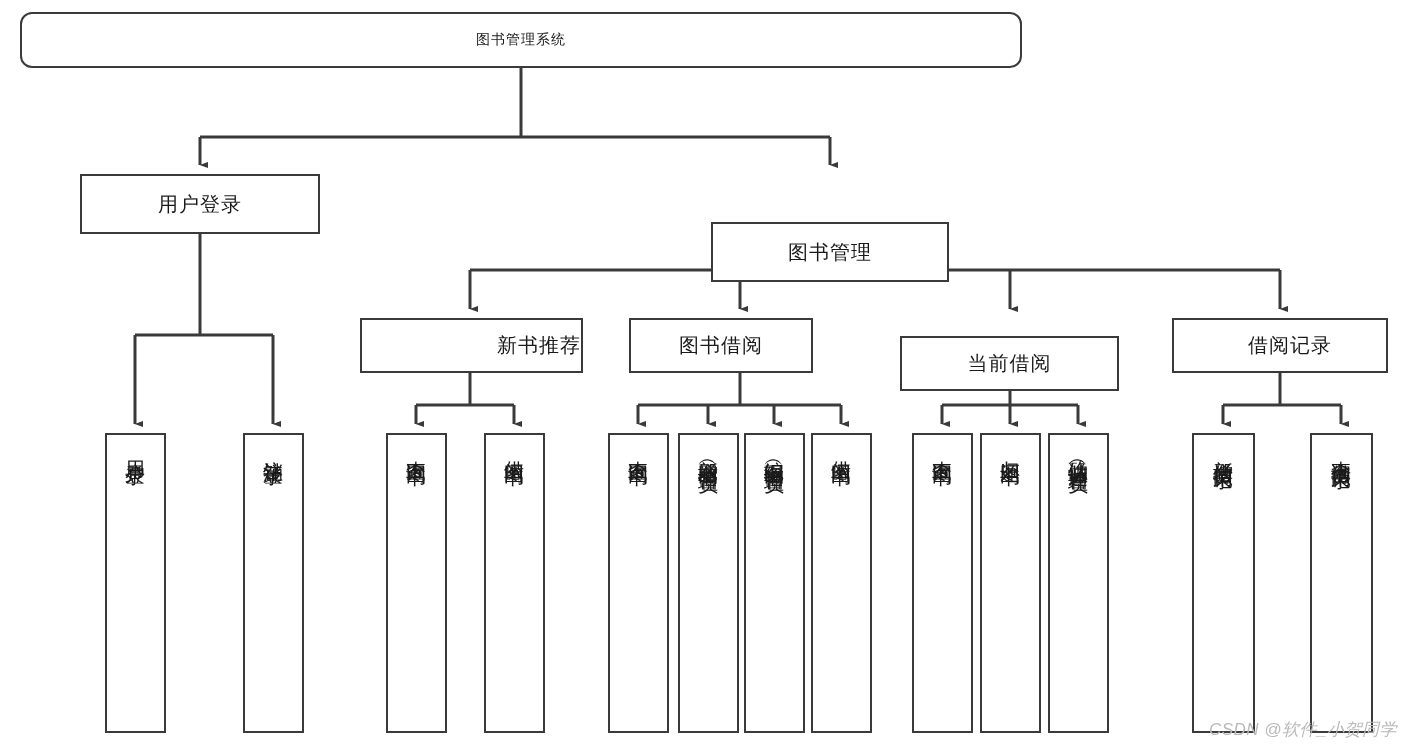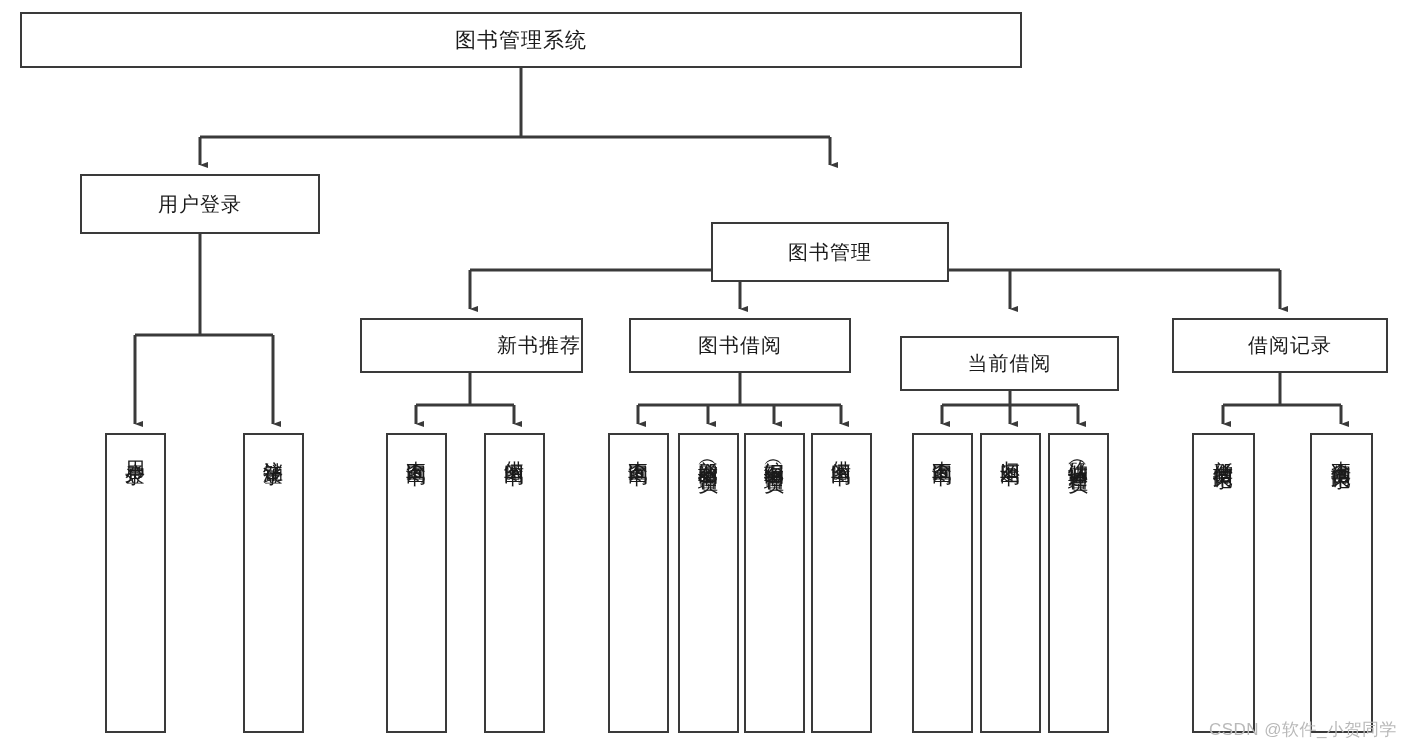--- a/index.html
+++ b/index.html
@@ -30,21 +30,22 @@
     position: absolute;
     box-sizing: border-box;
     background: #ffffff;
     border: 2px solid #3a3a3a;
     display: flex;
     align-items: center;
     justify-content: center;
     color: #1a1a1a;
   }
   .node.root {
-    font-size: 21px;
+    font-size: 14px;
+    border-radius: 12px;
   }
   .node.tier2 {
     font-size: 20px;
   }
   .node.leaf {
     font-size: 20px;
     padding: 10px 2px;
     align-items: flex-start;
     justify-content: center;
   }
@@ -61,20 +62,21 @@
     letter-spacing: 1px;
   }
   #watermark {
     position: absolute;
     right: 8px;
     bottom: 6px;
     font-size: 17px;
     color: #b9b9b9;
     white-space: nowrap;
     letter-spacing: 0.5px;
+    font-style: italic;
   }
 </style>
 </head>
 <body>
 
 <div id="diagram-root">
 
   <svg id="edge-layer" viewBox="0 0 1405 747" width="1405" height="747" xmlns="http://www.w3.org/2000/svg">
     <defs>
       <marker id="arrowhead" markerWidth="7" markerHeight="9" refX="3.2" refY="8.4" orient="auto" markerUnits="userSpaceOnUse">
@@ -140,21 +142,21 @@
   <div class="node leaf" style="left:105px; top:433px; width:61px; height:300px;">
     <span class="leaf-label">用户登录</span>
   </div>
   <div class="node leaf" style="left:243px; top:433px; width:61px; height:300px;">
     <span class="leaf-label">注销登录</span>
   </div>
 
   <div class="node tier2" style="left:360px; top:318px; width:223px; height:55px;justify-content:flex-end;">
     <span class="node-label">新书推荐</span>
   </div>
-  <div class="node tier2" style="left:629px; top:318px; width:222px; height:55px;">
+  <div class="node tier2" style="left:629px; top:318px; width:184px; height:55px;">
     <span class="node-label">图书借阅</span>
   </div>
   <div class="node tier2" style="left:900px; top:336px; width:219px; height:55px;">
     <span class="node-label">当前借阅</span>
   </div>
   <div class="node tier2" style="left:1172px; top:318px; width:216px; height:55px;padding-left:20px;">
     <span class="node-label">借阅记录</span>
   </div>
 
   <div class="node leaf" style="left:386px; top:433px; width:61px; height:300px;">

